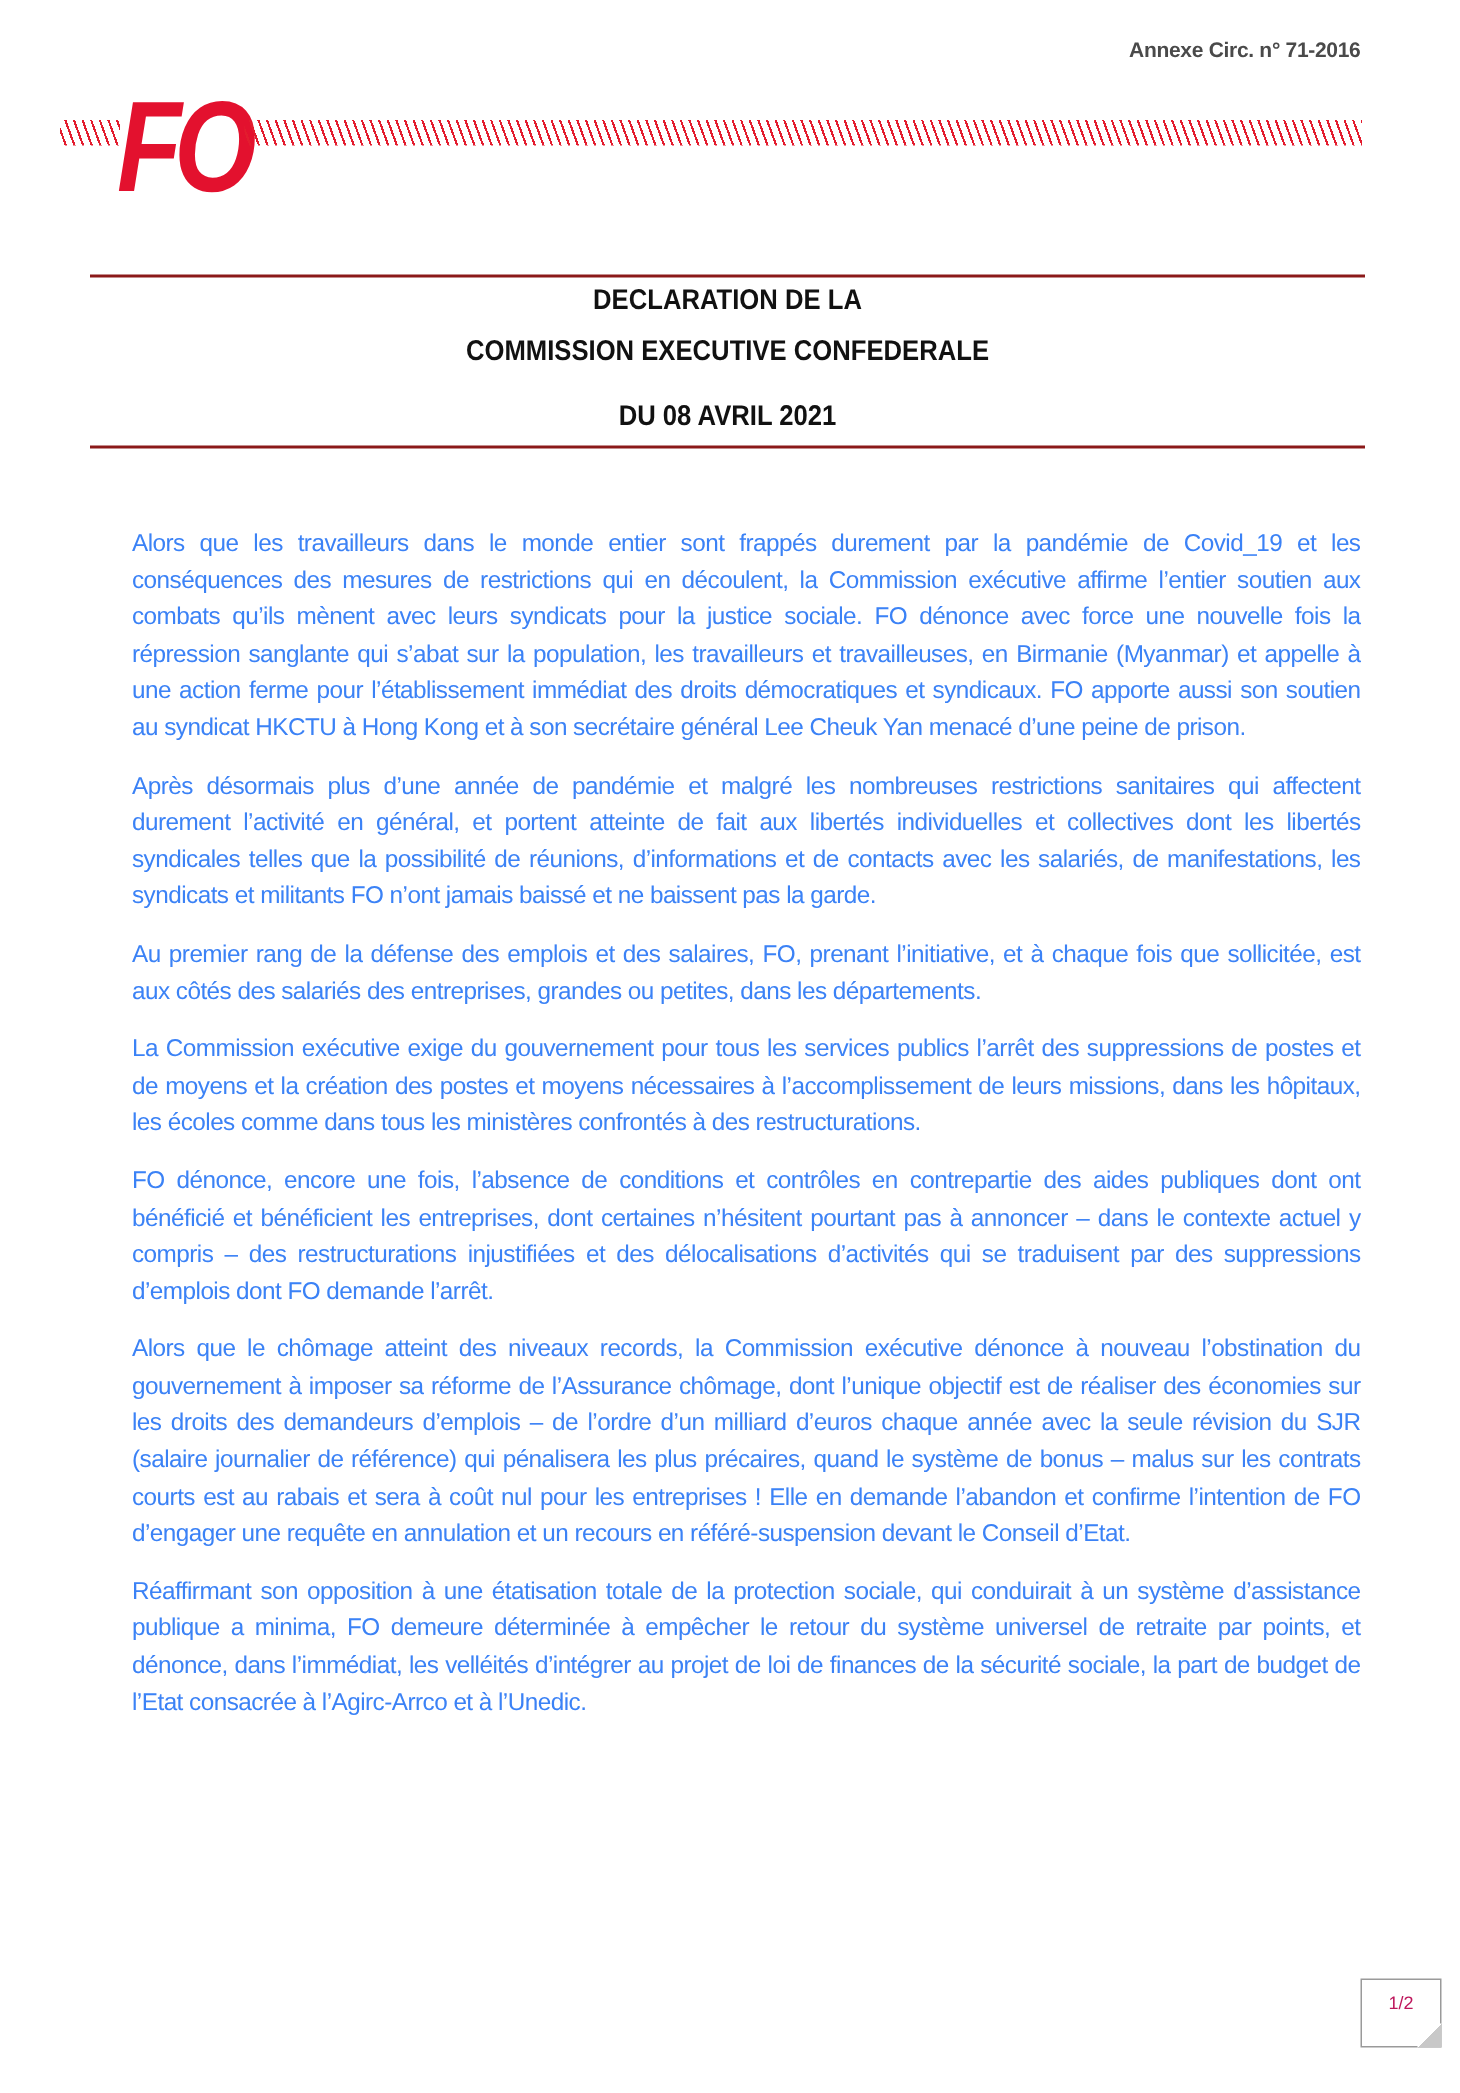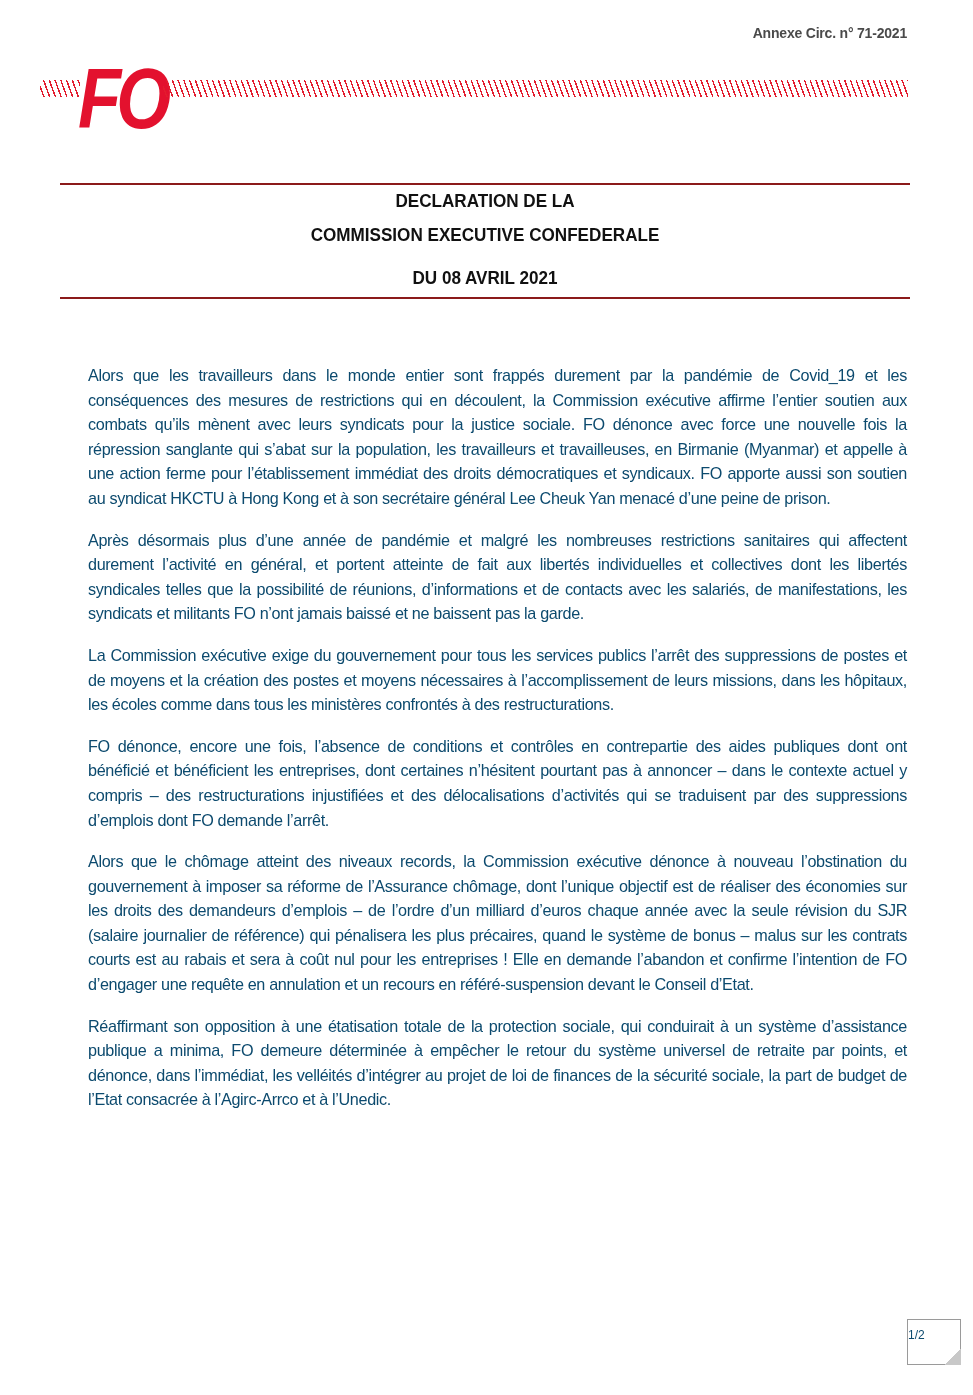--- a/index.html
+++ b/index.html
@@ -18,46 +18,47 @@
     .rule { position: absolute; left: 60px; width: 850px; background: #8b1a1a; }
     .rule-top { top: 183px; height: 1.5px; }
     .rule-bottom { top: 297px; height: 2px; }
 
     .title { position: absolute; left: 60px; width: 850px; text-align: center; font-weight: bold; font-size: 19px; color: #111; transform: scaleX(0.9); }
     .t1 { top: 190px; }
     .t2 { top: 224px; }
     .t3 { top: 267px; }
 
     .body { position: absolute; left: 88px; top: 346px; width: 819px; }
-    .para { margin: 17px 0 14px 0; font-size: 16.2px; line-height: 24.6px; text-align: justify; color: #0c4a6e; letter-spacing: -0.35px; }
+    .para { margin: 4px 0 14px 0; font-size: 16.2px; line-height: 24.6px; text-align: justify; color: #3b82f6; letter-spacing: -0.35px; }
 
     .page-num { position: absolute; left: 907px; top: 1319px; width: 54px; height: 46px; border: 1px solid #9a9a9a; background: #fff; box-sizing: border-box; }
-    .page-num span { position: absolute; left: 0; right: 0; top: 8px; font-size: 12px; color: #0c4a6e; }
+    .page-num span { position: absolute; left: 0; right: 0; top: 8px; text-align: center; font-size: 12px; color: #be185d; }
     .page-num .curl { position: absolute; right: -1px; bottom: -1px; width: 16px; height: 16px; background: linear-gradient(135deg, #ffffff 50%, #c8c8c8 50%); }
   </style>
 </head>
 <body>
 
-<div class="annexe">Annexe Circ. n° 71-2021</div>
+<div class="annexe">Annexe Circ. n° 71-2016</div>
 
 <div class="logo-row">
   <div class="hatch hatch-left"></div>
   <div class="fo-logo">FO</div>
   <div class="hatch hatch-right"></div>
 </div>
 
 <div class="rule rule-top"></div>
 <div class="title t1">DECLARATION DE LA</div>
 <div class="title t2">COMMISSION EXECUTIVE CONFEDERALE</div>
 <div class="title t3">DU 08 AVRIL 2021</div>
 <div class="rule rule-bottom"></div>
 
 <div class="body">
   <p class="para">Alors que les travailleurs dans le monde entier sont frappés durement par la pandémie de Covid_19 et les conséquences des mesures de restrictions qui en découlent, la Commission exécutive affirme l’entier soutien aux combats qu’ils mènent avec leurs syndicats pour la justice sociale. FO dénonce avec force une nouvelle fois la répression sanglante qui s’abat sur la population, les travailleurs et travailleuses, en Birmanie (Myanmar) et appelle à une action ferme pour l’établissement immédiat des droits démocratiques et syndicaux. FO apporte aussi son soutien au syndicat HKCTU à Hong Kong et à son secrétaire général Lee Cheuk Yan menacé d’une peine de prison.</p>
   <p class="para">Après désormais plus d’une année de pandémie et malgré les nombreuses restrictions sanitaires qui affectent durement l’activité en général, et portent atteinte de fait aux libertés individuelles et collectives dont les libertés syndicales telles que la possibilité de réunions, d’informations et de contacts avec les salariés, de manifestations, les syndicats et militants FO n’ont jamais baissé et ne baissent pas la garde.</p>
+  <p class="para">Au premier rang de la défense des emplois et des salaires, FO, prenant l’initiative, et à chaque fois que sollicitée, est aux côtés des salariés des entreprises, grandes ou petites, dans les départements.</p>
   <p class="para">La Commission exécutive exige du gouvernement pour tous les services publics l’arrêt des suppressions de postes et de moyens et la création des postes et moyens nécessaires à l’accomplissement de leurs missions, dans les hôpitaux, les écoles comme dans tous les ministères confrontés à des restructurations.</p>
   <p class="para">FO dénonce, encore une fois, l’absence de conditions et contrôles en contrepartie des aides publiques dont ont bénéficié et bénéficient les entreprises, dont certaines n’hésitent pourtant pas à annoncer – dans le contexte actuel y compris – des restructurations injustifiées et des délocalisations d’activités qui se traduisent par des suppressions d’emplois dont FO demande l’arrêt.</p>
   <p class="para">Alors que le chômage atteint des niveaux records, la Commission exécutive dénonce à nouveau l’obstination du gouvernement à imposer sa réforme de l’Assurance chômage, dont l’unique objectif est de réaliser des économies sur les droits des demandeurs d’emplois – de l’ordre d’un milliard d’euros chaque année avec la seule révision du SJR (salaire journalier de référence) qui pénalisera les plus précaires, quand le système de bonus – malus sur les contrats courts est au rabais et sera à coût nul pour les entreprises ! Elle en demande l’abandon et confirme l’intention de FO d’engager une requête en annulation et un recours en référé-suspension devant le Conseil d’Etat.</p>
   <p class="para">Réaffirmant son opposition à une étatisation totale de la protection sociale, qui conduirait à un système d’assistance publique a minima, FO demeure déterminée à empêcher le retour du système universel de retraite par points, et dénonce, dans l’immédiat, les velléités d’intégrer au projet de loi de finances de la sécurité sociale, la part de budget de l’Etat consacrée à l’Agirc-Arrco et à l’Unedic.</p>
 </div>
 
 <div class="page-num">
   <span>1/2</span>
   <div class="curl"></div>
 </div>

